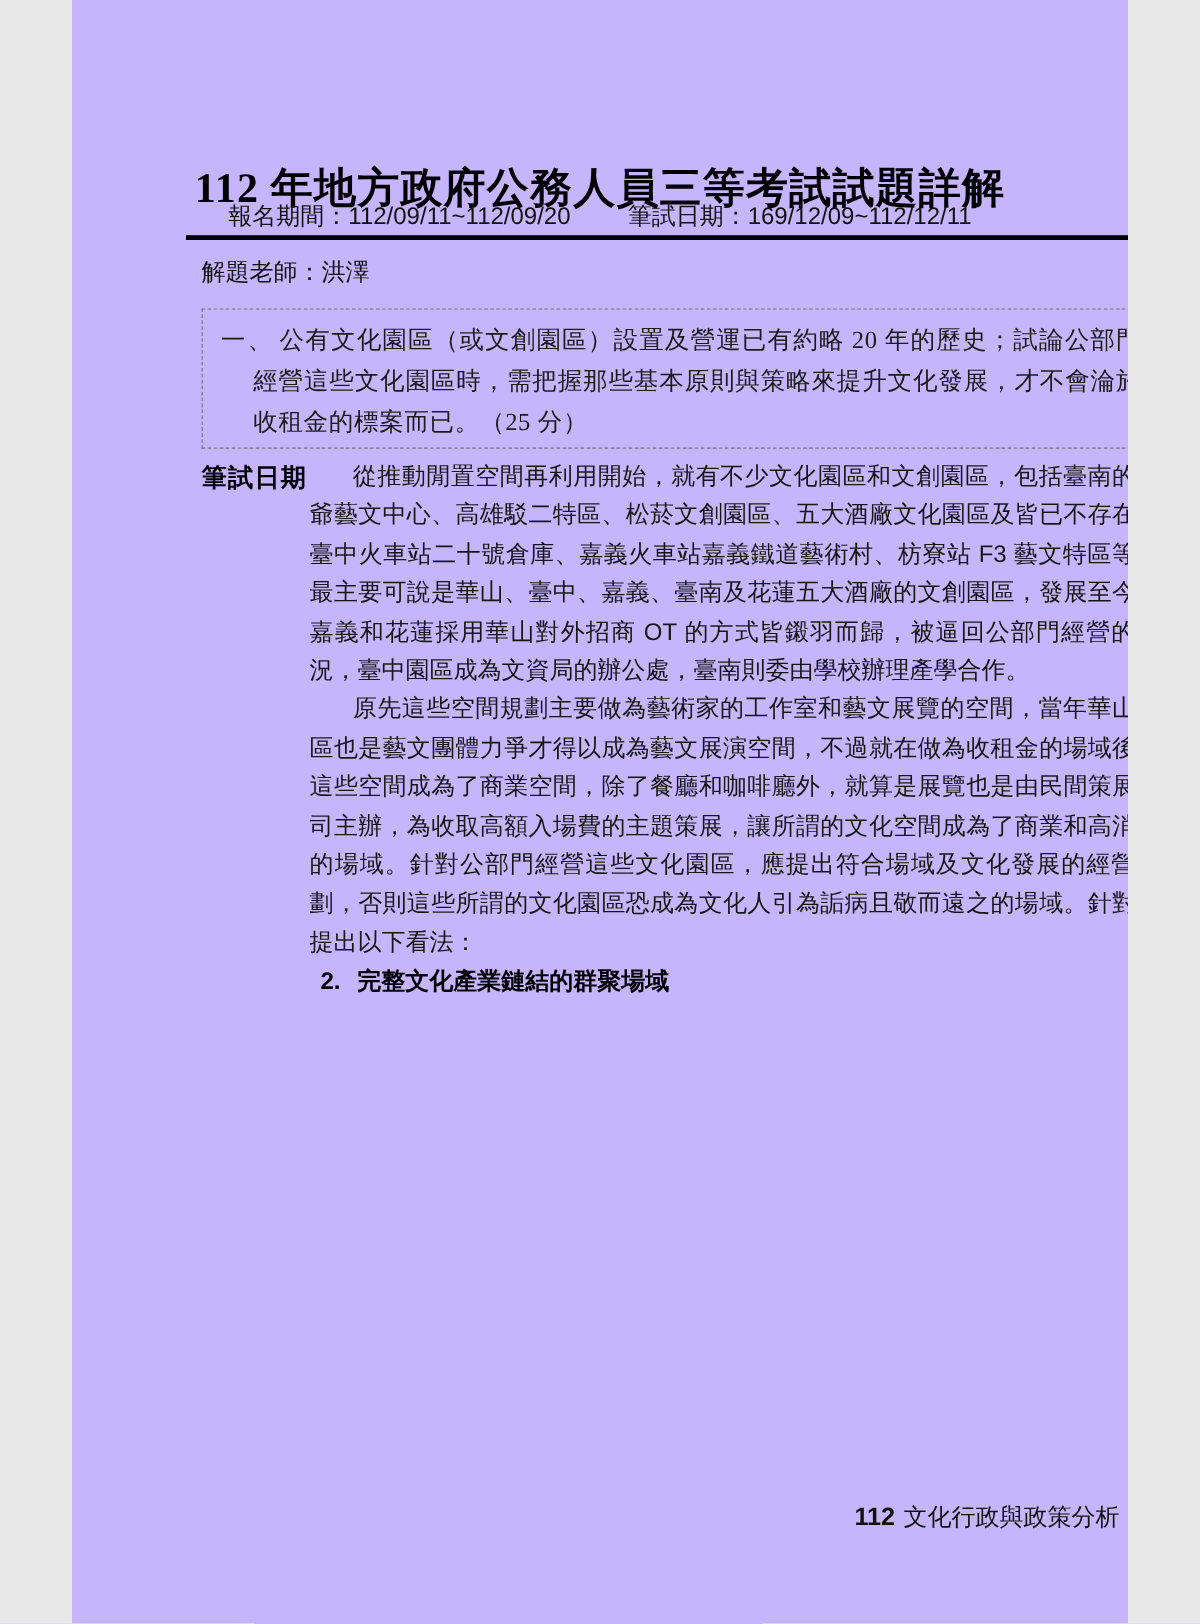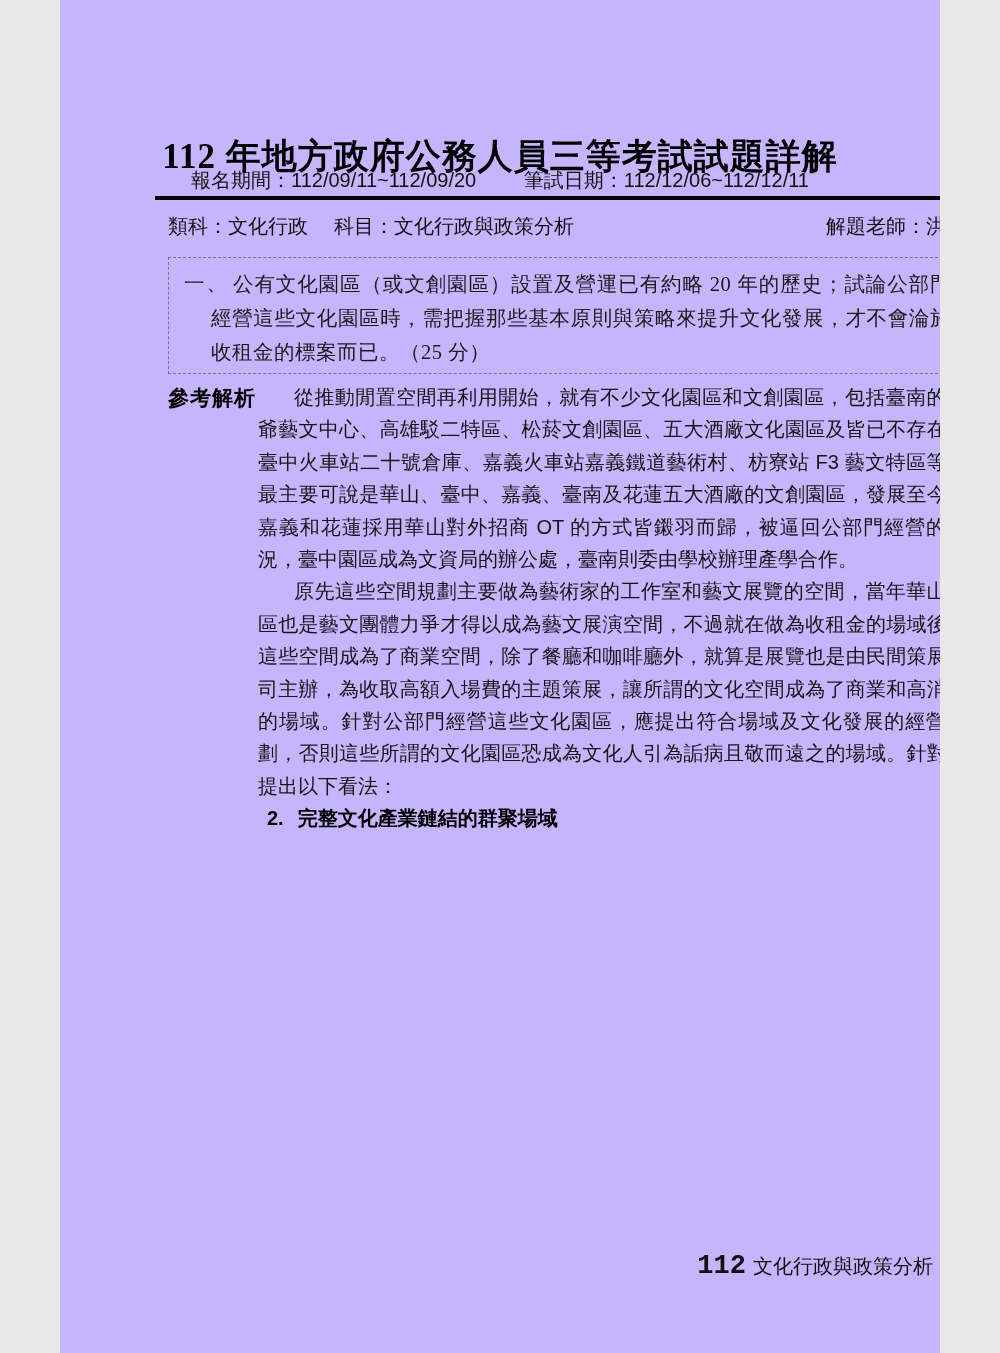--- a/index.html
+++ b/index.html
@@ -82,57 +82,54 @@
   .item-body { text-indent:64px; }
   .page-footer {
     position:absolute; top:1251px; left:0;
     width:930px;
     text-align:right;
     font-size:20px;
     color:#111;
     white-space:nowrap;
   }
   .page-footer .vol {
-    font-family:Liberation Mono, monospace;
+    font-family:Liberation Sans, sans-serif;
     font-weight:bold;
-    font-size:27px;
+    font-size:21px;
     margin-right:7px;
   }
   .page-footer .pagenum {
     margin-left:22px;
     font-size:21px;
   }
 </style>
 </head>
 <body>
 
 <div class="page">
 
   <h1 class="title">112 年地方政府公務人員三等考試試題詳解</h1>
 
   <div class="dates">
     <span class="reg-period">報名期間：112/09/11~112/09/20</span>
-    <span class="exam-date">筆試日期：112/12/06~112/12/11</span>
+    <span class="exam-date">筆試日期：169/12/09~112/12/11</span>
   </div>
 
   <div class="rule"></div>
 
   <div class="meta">
-    <span>
-      <span class="category">類科：文化行政</span><span>科目：文化行政與政策分析</span>
-    </span>
     <span>解題老師：洪澤</span>
   </div>
 
   <section class="question-box">
     <span class="qnum">一、</span>
     <div class="qtext">公有文化園區（或文創園區）設置及營運已有約略 20 年的歷史；試論公部門經營這些文化園區時，需把握那些基本原則與策略來提升文化發展，才不會淪於收租金的標案而已。（25 分）</div>
   </section>
 
-  <div class="analysis-label">參考解析</div>
+  <div class="analysis-label">筆試日期</div>
 
   <div class="analysis-body">
     <p class="para">從推動閒置空間再利用開始，就有不少文化園區和文創園區，包括臺南的總爺藝文中心、高雄駁二特區、松菸文創園區、五大酒廠文化園區及皆已不存在的臺中火車站二十號倉庫、嘉義火車站嘉義鐵道藝術村、枋寮站 F3 藝文特區等。最主要可說是華山、臺中、嘉義、臺南及花蓮五大酒廠的文創園區，發展至今，嘉義和花蓮採用華山對外招商 OT 的方式皆鎩羽而歸，被逼回公部門經營的狀況，臺中園區成為文資局的辦公處，臺南則委由學校辦理產學合作。</p>
     <p class="para">原先這些空間規劃主要做為藝術家的工作室和藝文展覽的空間，當年華山園區也是藝文團體力爭才得以成為藝文展演空間，不過就在做為收租金的場域後，這些空間成為了商業空間，除了餐廳和咖啡廳外，就算是展覽也是由民間策展公司主辦，為收取高額入場費的主題策展，讓所謂的文化空間成為了商業和高消費的場域。針對公部門經營這些文化園區，應提出符合場域及文化發展的經營規劃，否則這些所謂的文化園區恐成為文化人引為詬病且敬而遠之的場域。針對此提出以下看法：</p>
 
 
     <div class="item-head">
       <span class="item-num">2.</span><span>完整文化產業鏈結的群聚場域</span>
     </div>
   </div>

